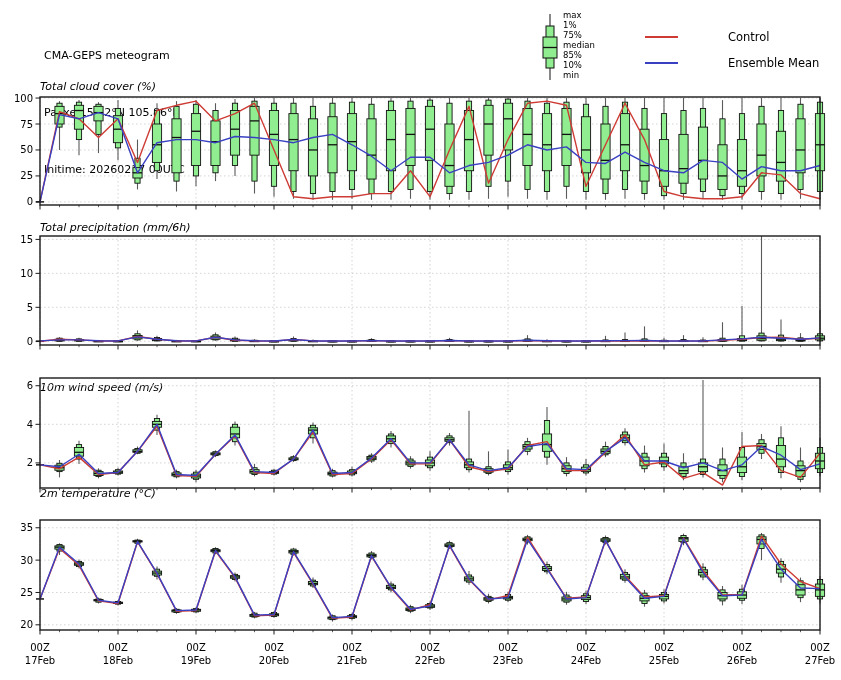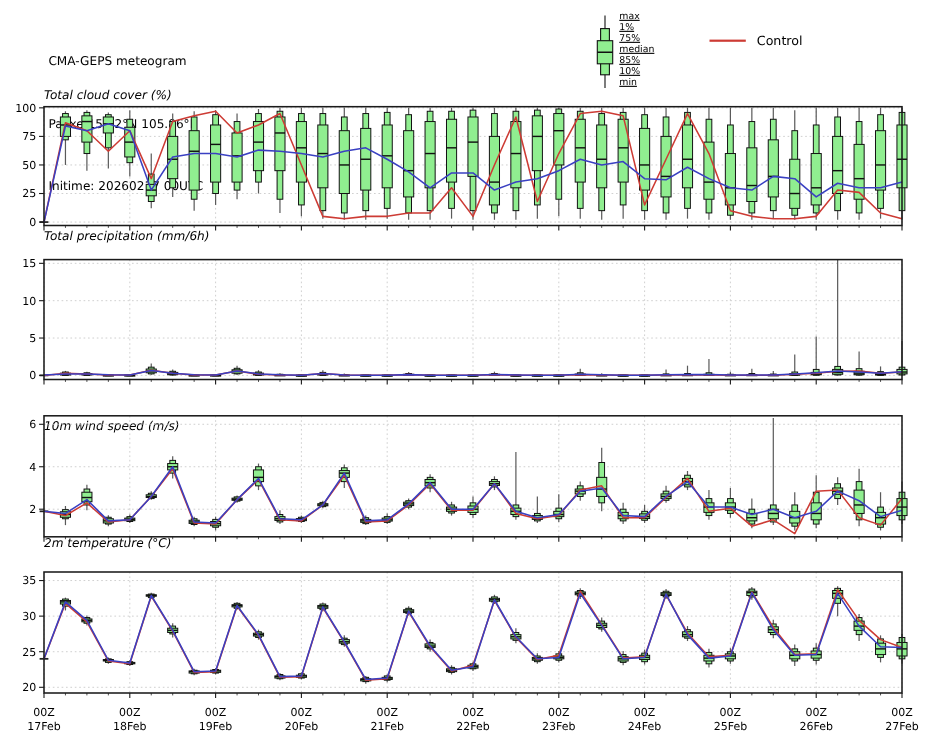--- a/index.html
+++ b/index.html
@@ -1,28 +1,28 @@
 <!DOCTYPE html>
 <html><head>
 <meta charset="utf-8">
 <style>
   html,body{margin:0;padding:0;background:#fff;}
   .wrap{position:relative;width:841px;height:680px;background:#ffffff;
         font-family:"DejaVu Sans",sans-serif;color:#000;overflow:hidden;}
   .hdr{position:absolute;left:44px;top:8px;font-size:11px;line-height:19px;white-space:pre;}
   .panel-title{position:absolute;left:40px;font-size:11px;font-style:italic;}
-  .pt0{top:80px}.pt1{top:208px}.pt2{top:381px}.pt3{top:487px}
+  .pt0{top:80px}.pt1{top:221px}.pt2{top:381px}.pt3{top:487px}
   #chart{position:absolute;left:0;top:0;}
   .legend-glyph{position:absolute;left:540px;top:10px;}
   .legend-labels{position:absolute;left:563px;top:10px;font-size:8.5px;line-height:10px;}
-  .legend-labels div{height:10px;text-decoration:underline;}
+  .legend-labels div{height:10px;}
   .legend-series{position:absolute;left:645px;top:24px;font-size:11.5px;}
   .ls-row{display:flex;align-items:center;height:26px;}
   .legline{display:inline-block;width:33px;height:2px;margin-right:10px;}
-  .ls-label{white-space:nowrap;}
+  .ls-label{white-space:nowrap;margin-left:40px;}
 </style>
 </head>
 <body>
 <div class="wrap">
 
   <div class="hdr">
     <div>CMA-GEPS meteogram</div>
     <div>Pakxe 15.12°N 105.86°E</div>
     <div>Initime: 20260217 00UTC</div>
   </div>
@@ -40,20 +40,24 @@
     <div>median</div>
     <div>85%</div>
     <div>10%</div>
     <div>min</div>
   </div>
 
   <div class="legend-series">
     <div class="ls-row">
       <span class="legline" id="legline-control" style="background: rgb(205, 59, 52);"></span>
       <span class="ls-label">Control</span>
+    </div>
+    <div class="ls-row">
+      <span class="legline" id="legline-mean" style="background: rgb(58, 64, 194);"></span>
+      <span class="ls-label">Ensemble Mean</span>
     </div>
   </div>
 
   <div class="panel-title pt0">Total cloud cover (%)</div>
   <div class="panel-title pt1">Total precipitation (mm/6h)</div>
   <div class="panel-title pt2">10m wind speed (m/s)</div>
   <div class="panel-title pt3">2m temperature (°C)</div>
 
   <svg id="chart" width="841" height="680" viewBox="0 0 841 680">
       <g>

